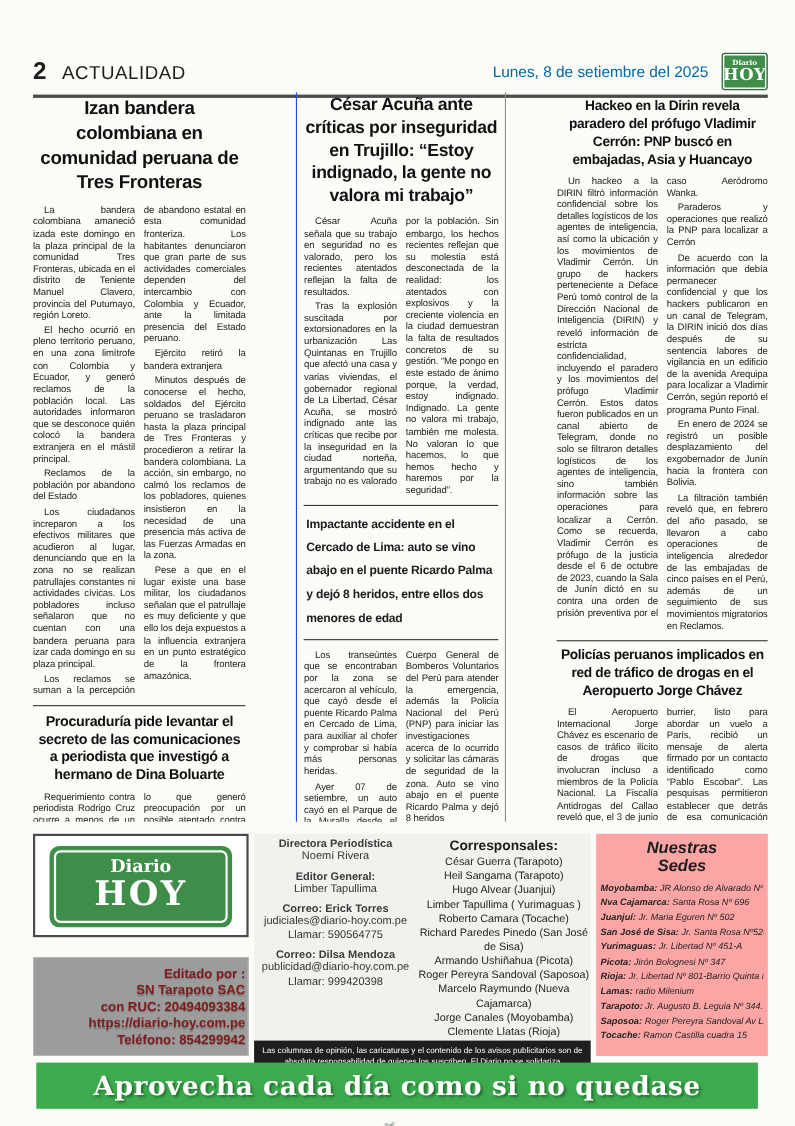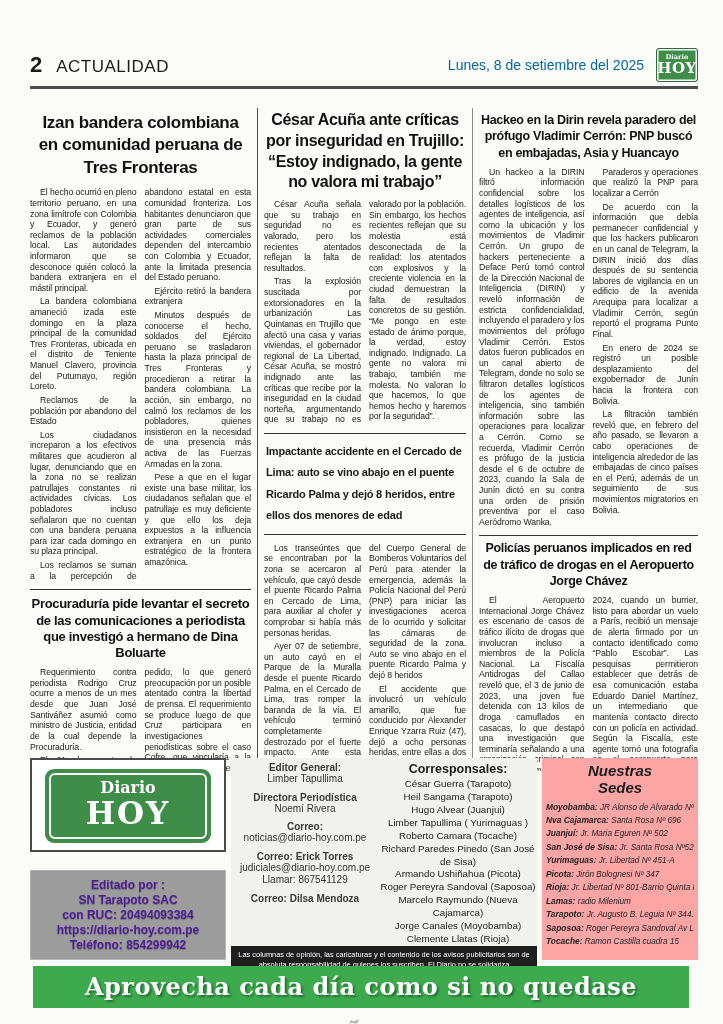--- a/index.html
+++ b/index.html
@@ -21,22 +21,22 @@
   .date { font-size:14px; color:#0369a1; }
   .logo-sm { background:#3e8e49; border:1px solid #2d6a36; border-radius:3px;
              width:42px; height:34px; display:flex; flex-direction:column;
              align-items:center; justify-content:center;
              box-shadow: inset 0 0 0 1.5px #ffffff; }
   .logo-sm-top { color:#fff; font-family:"DejaVu Serif", serif; font-weight:bold; font-size:6.5px; line-height:1; }
   .logo-sm-main { color:#fff; font-family:"DejaVu Serif", serif; font-weight:bold; font-size:15px; line-height:1.1; letter-spacing:.5px; }
   .header-rule { position:absolute; top:86px; left:30px; width:668px;
                  border-top:3px solid #4c4c4c; }
   
-  .main { position:absolute; top:108px; left:30px; width:668px; height:663px;
-          display:flex; }
+  .main { position:absolute; top:84px; left:30px; width:668px; height:663px;
+          display:flex;gap:40px; }
   .col { overflow:hidden; padding:0 6px; }
   .col-left { width:227px; padding-left:0; }
   .col-mid  { width:216px; border-left:1px solid #1d4ed8; border-right:1px solid #8a8a8a; }
   .col-right{ width:225px; padding-right:0; }
   .hl { font-weight:bold; text-align:center; letter-spacing:-.3px; color:#111; }
   .hl-xl { font-size:17px; line-height:1.32; margin:4px 2px 8px; }
   .hl-lg { font-size:16px; line-height:1.3; margin:2px 0 6px; }
   .hl-md { font-size:13px; line-height:1.25; margin:6px 0 6px; }
   .hl-sm { font-size:12.5px; line-height:1.3; margin:4px 0 6px; }
   .body2 { column-count:2; column-gap:8px; font-size:8.7px; line-height:1.22;
@@ -50,23 +50,23 @@
   
   .footer { position:absolute; top:758px; left:30px; width:668px; height:202px;
             display:flex; gap:5px; }
   .pub { width:196px; display:flex; flex-direction:column; }
   .pub-box { border:2px solid #4a4a4a; background:#fff; padding:9px 13px 7px; }
   .logo-big { background:#3e8e49; border-radius:9px; padding:4px; }
   .logo-big-inner { border:2px solid #fff; border-radius:6px; text-align:center; padding:3px 4px 7px; }
   .logo-big-top { color:#fff; font-family:"DejaVu Serif", serif; font-weight:bold; font-size:16px; line-height:1.2; }
   .logo-big-main { color:#fff; font-family:"DejaVu Serif", serif; font-weight:bold; font-size:31px; line-height:1.05; letter-spacing:2px; }
   .pub-gray { flex:1; background:#9c9c9c; border:1px solid #b5b5b5; margin-top:18px;
-              color:#4c1d95; font-weight:bold; text-align:center; font-size:12px;
+              color:#7f1d1d; font-weight:bold; text-align:center; font-size:12px;
               display:flex; flex-direction:column; justify-content:space-evenly;
-              padding:6px 2px; text-shadow:0 1px 1px rgba(0,0,0,.25); }
+              padding:6px 2px; text-shadow:0 1px 1px rgba(0,0,0,.25);align-items:flex-end; }
   .midwrap { width:306px; display:flex; flex-direction:column; background:#f1f1ee; }
   .midcols { flex:1; display:flex; }
   .staff { width:148px; text-align:center; padding-top:4px; }
   .staff-entry { margin-bottom:6px; }
   .staff-head { font-weight:bold; font-size:10px; color:#3a3a3a; }
   .staff-entry div div { font-size:10px; color:#333; line-height:1.25; }
   .corr { width:158px; text-align:center; padding-top:4px; }
   .corr-title { font-weight:bold; font-size:12.5px; margin-bottom:2px; }
   .corr-list div { font-size:9.8px; line-height:1.32; color:#222; }
   .disclaimer { background:#1e1e1e; color:#fff; font-size:7.4px; line-height:1.35;
@@ -98,22 +98,22 @@
     </div>
   </div>
 </header>
 <div class="header-rule"></div>
 
 <main class="main">
 
   <section class="col col-left">
     <h1 class="hl hl-xl">Izan bandera colombiana en comunidad peruana de Tres Fronteras</h1>
     <div class="body2">
+        <p>La bandera colombiana amaneció izada este domingo en la plaza principal de la comunidad Tres Fronteras, ubicada en el distrito de Teniente Manuel Clavero, provincia del Putumayo, región Loreto.</p>
         <p>El hecho ocurrió en pleno territorio peruano, en una zona limítrofe con Colombia y Ecuador, y generó reclamos de la población local. Las autoridades informaron que se desconoce quién colocó la bandera extranjera en el mástil principal.</p>
-        <p>La bandera colombiana amaneció izada este domingo en la plaza principal de la comunidad Tres Fronteras, ubicada en el distrito de Teniente Manuel Clavero, provincia del Putumayo, región Loreto.</p>
         <p>Reclamos de la población por abandono del Estado</p>
         <p>Los ciudadanos increparon a los efectivos militares que acudieron al lugar, denunciando que en la zona no se realizan patrullajes constantes ni actividades cívicas. Los pobladores incluso señalaron que no cuentan con una bandera peruana para izar cada domingo en su plaza principal.</p>
         <p>Los reclamos se suman a la percepción de abandono estatal en esta comunidad fronteriza. Los habitantes denunciaron que gran parte de sus actividades comerciales dependen del intercambio con Colombia y Ecuador, ante la limitada presencia del Estado peruano.</p>
         <p>Ejército retiró la bandera extranjera</p>
         <p>Minutos después de conocerse el hecho, soldados del Ejército peruano se trasladaron hasta la plaza principal de Tres Fronteras y procedieron a retirar la bandera colombiana. La acción, sin embargo, no calmó los reclamos de los pobladores, quienes insistieron en la necesidad de una presencia más activa de las Fuerzas Armadas en la zona.</p>
         <p>Pese a que en el lugar existe una base militar, los ciudadanos señalan que el patrullaje es muy deficiente y que ello los deja expuestos a la influencia extranjera en un punto estratégico de la frontera amazónica.</p>
       </div>
     <div class="rule"></div>
     <h2 class="hl hl-md">Procuraduría pide levantar el secreto de las comunicaciones a periodista que investigó a hermano de Dina Boluarte</h2>
     <div class="body2">
@@ -137,21 +137,21 @@
       </div>
   </section>
 
   <section class="col col-right">
     <h2 class="hl hl-sm">Hackeo en la Dirin revela paradero del prófugo Vladimir Cerrón: PNP buscó en embajadas, Asia y Huancayo</h2>
     <div class="body2">
         <p>Un hackeo a la DIRIN filtró información confidencial sobre los detalles logísticos de los agentes de inteligencia, así como la ubicación y los movimientos de Vladimir Cerrón. Un grupo de hackers perteneciente a Deface Perú tomó control de la Dirección Nacional de Inteligencia (DIRIN) y reveló información de estricta confidencialidad, incluyendo el paradero y los movimientos del prófugo Vladimir Cerrón. Estos datos fueron publicados en un canal abierto de Telegram, donde no solo se filtraron detalles logísticos de los agentes de inteligencia, sino también información sobre las operaciones para localizar a Cerrón. Como se recuerda, Vladimir Cerrón es prófugo de la justicia desde el 6 de octubre de 2023, cuando la Sala de Junín dictó en su contra una orden de prisión preventiva por el caso Aeródromo Wanka.</p>
         <p>Paraderos y operaciones que realizó la PNP para localizar a Cerrón</p>
         <p>De acuerdo con la información que debía permanecer confidencial y que los hackers publicaron en un canal de Telegram, la DIRIN inició dos días después de su sentencia labores de vigilancia en un edificio de la avenida Arequipa para localizar a Vladimir Cerrón, según reportó el programa Punto Final.</p>
         <p>En enero de 2024 se registró un posible desplazamiento del exgobernador de Junín hacia la frontera con Bolivia.</p>
-        <p>La filtración también reveló que, en febrero del año pasado, se llevaron a cabo operaciones de inteligencia alrededor de las embajadas de cinco países en el Perú, además de un seguimiento de sus movimientos migratorios en Bolivia.</p>
+        <p>La filtración también reveló que, en febrero del año pasado, se llevaron a cabo operaciones de inteligencia alrededor de las embajadas de cinco países en el Perú, además de un seguimiento de sus movimientos migratorios en Reclamos.</p>
       </div>
     <div class="rule"></div>
     <h2 class="hl hl-sm">Policías peruanos implicados en red de tráfico de drogas en el Aeropuerto Jorge Chávez</h2>
     <div class="body2">
         <p>El Aeropuerto Internacional Jorge Chávez es escenario de casos de tráfico ilícito de drogas que involucran incluso a miembros de la Policía Nacional. La Fiscalía Antidrogas del Callao reveló que, el 3 de junio de 2023, una joven fue detenida con 13 kilos de droga camuflados en casacas, lo que destapó una investigación que terminaría señalando a una organización criminal con nexos en el terminal aéreo.</p>
         <p>El caso más grave se produjo el 31 de enero de 2024, cuando un burrier, listo para abordar un vuelo a París, recibió un mensaje de alerta firmado por un contacto identificado como “Pablo Escobar”. Las pesquisas permitieron establecer que detrás de esa comunicación estaba Eduardo Daniel Martínez, un intermediario que mantenía contacto directo con un policía en actividad. Según la Fiscalía, este agente tomó una fotografía en el aeropuerto para advertir sobre un operativo y retrasar la salida del envío.</p>
       </div>
   </section>
 
 </main>
@@ -173,46 +173,44 @@
         <div>con RUC: 20494093384</div>
         <div>https://diario-hoy.com.pe</div>
         <div>Teléfono: 854299942</div>
       </div>
   </div>
 
   <div class="midwrap">
     <div class="midcols">
       <div class="staff">
         <div class="staff-entry">
+          <div class="staff-head">Directora Periodística</div>
+          <div>
+              <div>Noemí Rivera</div>
+            </div>
+        </div>
+        <div class="staff-entry">
           <div class="staff-head">Editor General:</div>
           <div>
               <div>Limber Tapullima</div>
             </div>
         </div>
         <div class="staff-entry">
-          <div class="staff-head">Directora Periodística</div>
-          <div>
-              <div>Noemí Rivera</div>
-            </div>
-        </div>
-        <div class="staff-entry">
-          <div class="staff-head">Correo:</div>
-          <div>
-              <div>noticias@diario-hoy.com.pe</div>
-            </div>
-        </div>
-        <div class="staff-entry">
           <div class="staff-head">Correo: Erick Torres</div>
           <div>
               <div>judiciales@diario-hoy.com.pe</div>
-              <div>Llamar: 867541129</div>
+              <div>Llamar: 590564775</div>
             </div>
         </div>
         <div class="staff-entry">
           <div class="staff-head">Correo: Dilsa Mendoza</div>
+          <div>
+              <div>publicidad@diario-hoy.com.pe</div>
+              <div>Llamar: 999420398</div>
+            </div>
         </div>
       </div>
       <div class="corr">
         <div class="corr-title">Corresponsales:</div>
         <div class="corr-list">
             <div>César Guerra (Tarapoto)</div>
             <div>Heil Sangama (Tarapoto)</div>
             <div>Hugo Alvear (Juanjui)</div>
             <div>Limber Tapullima ( Yurimaguas )</div>
             <div>Roberto Camara (Tocache)</div>

